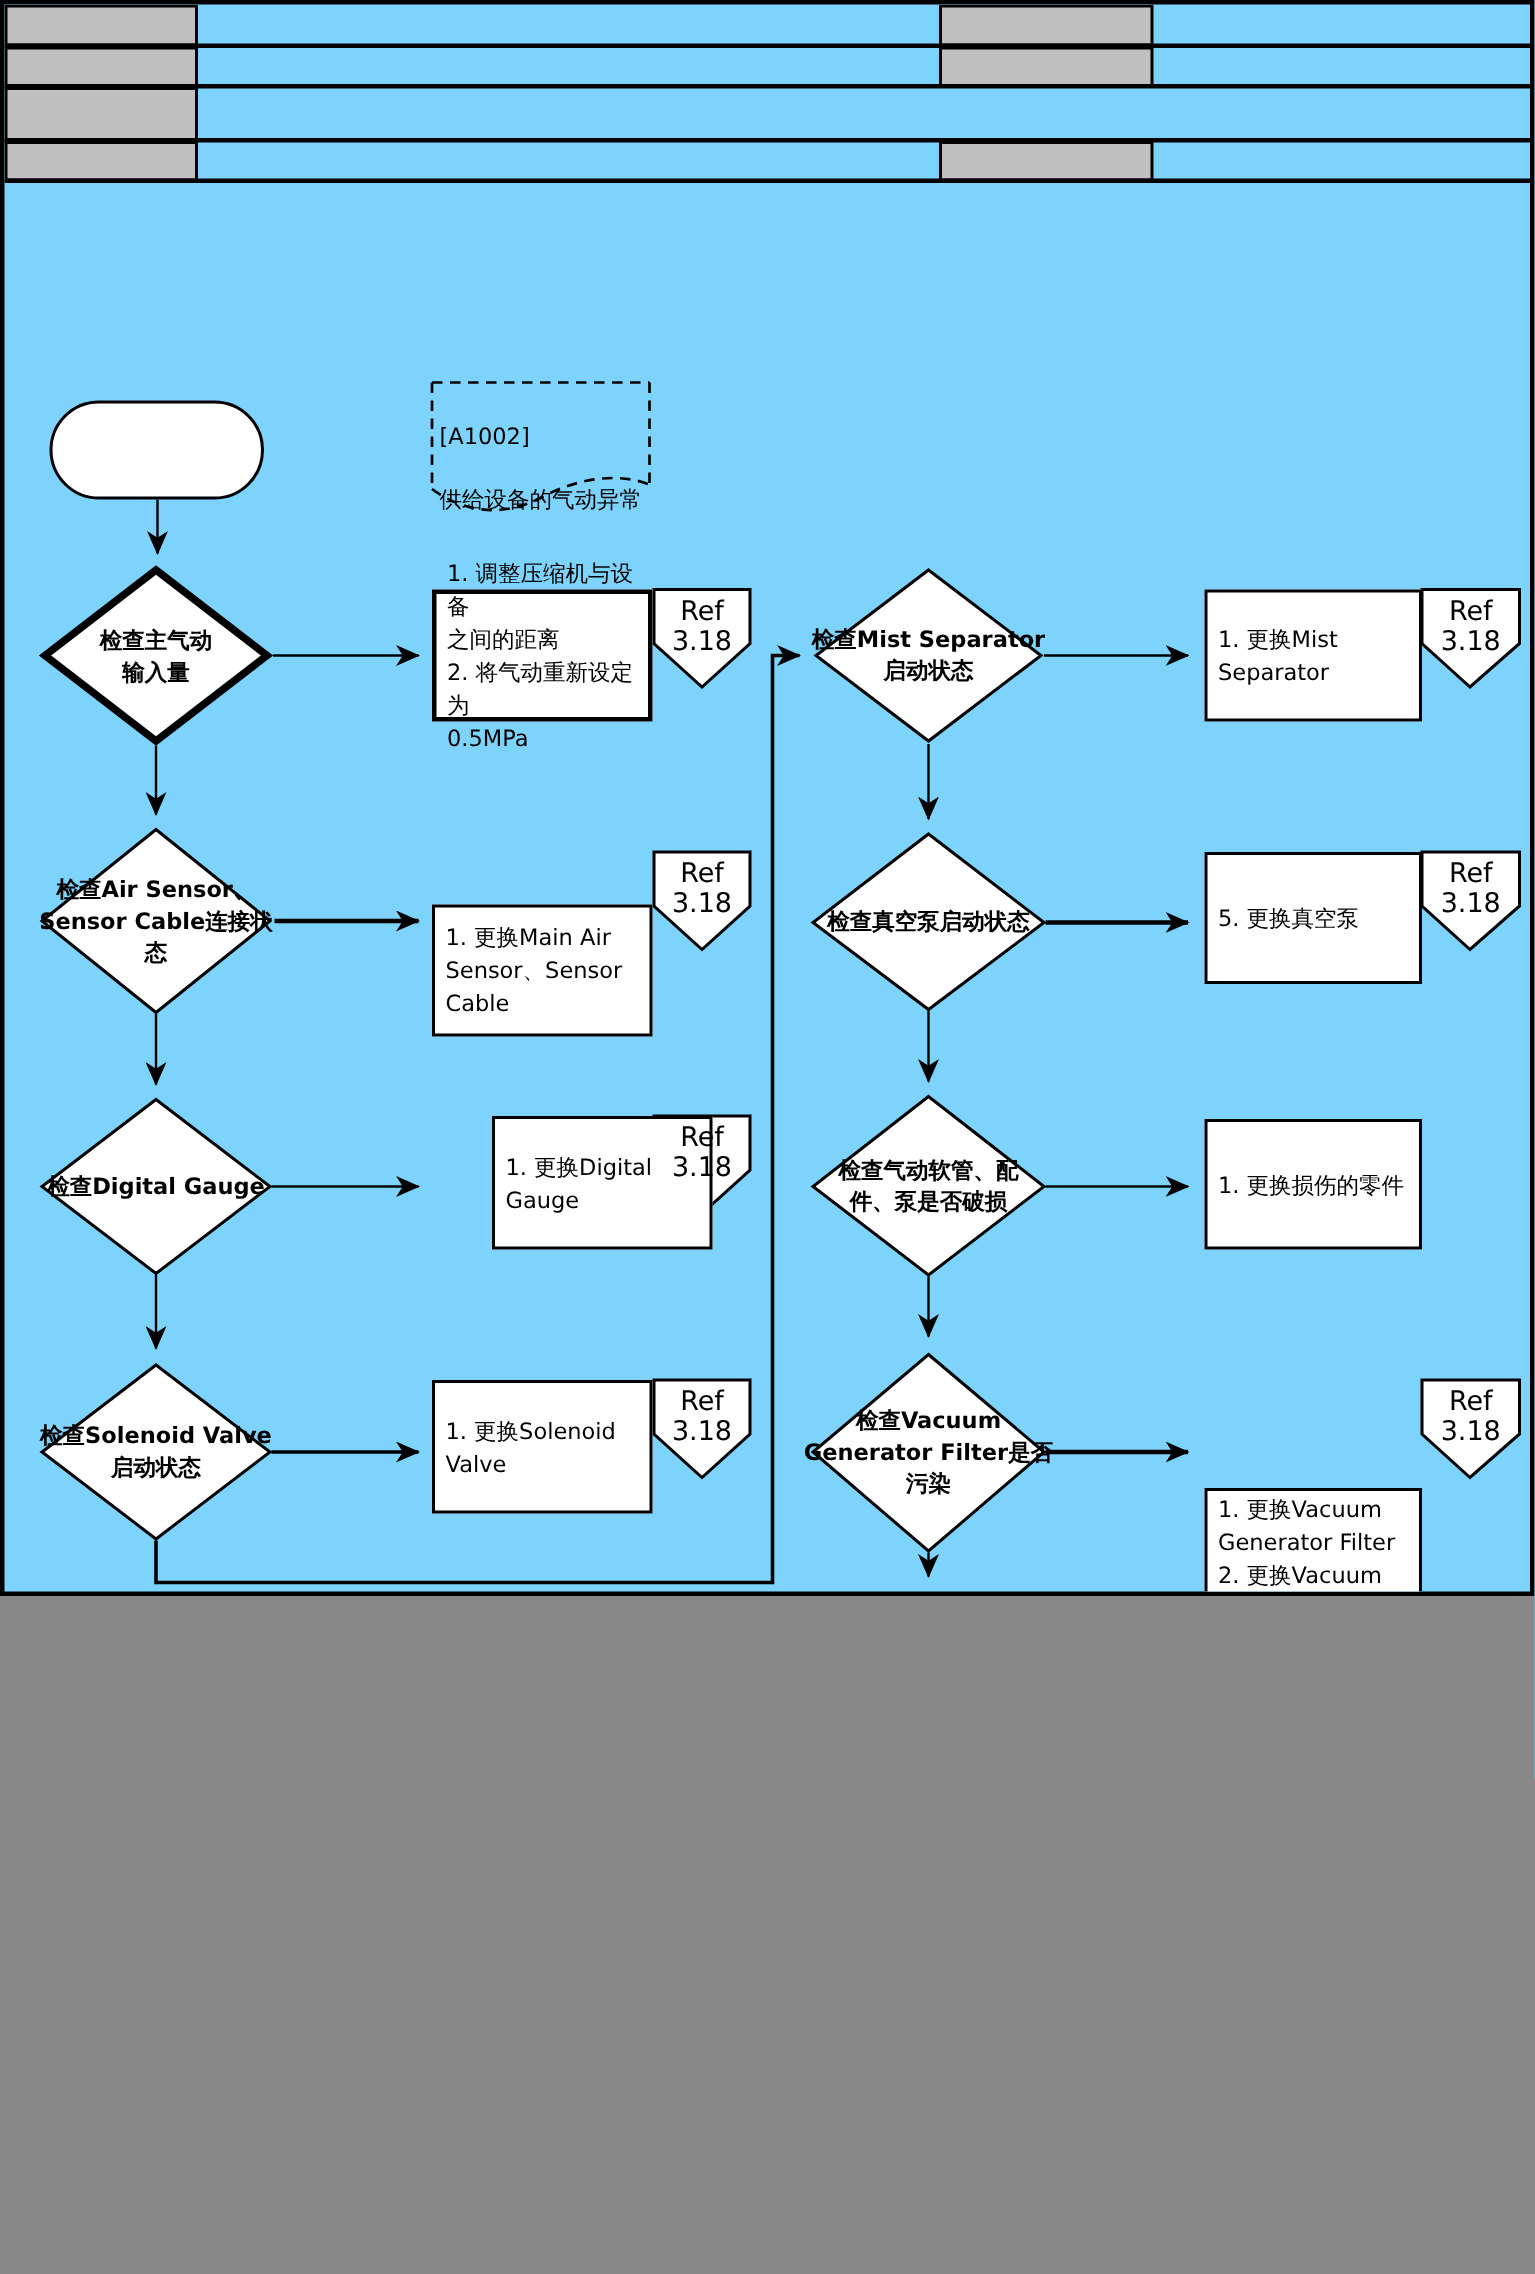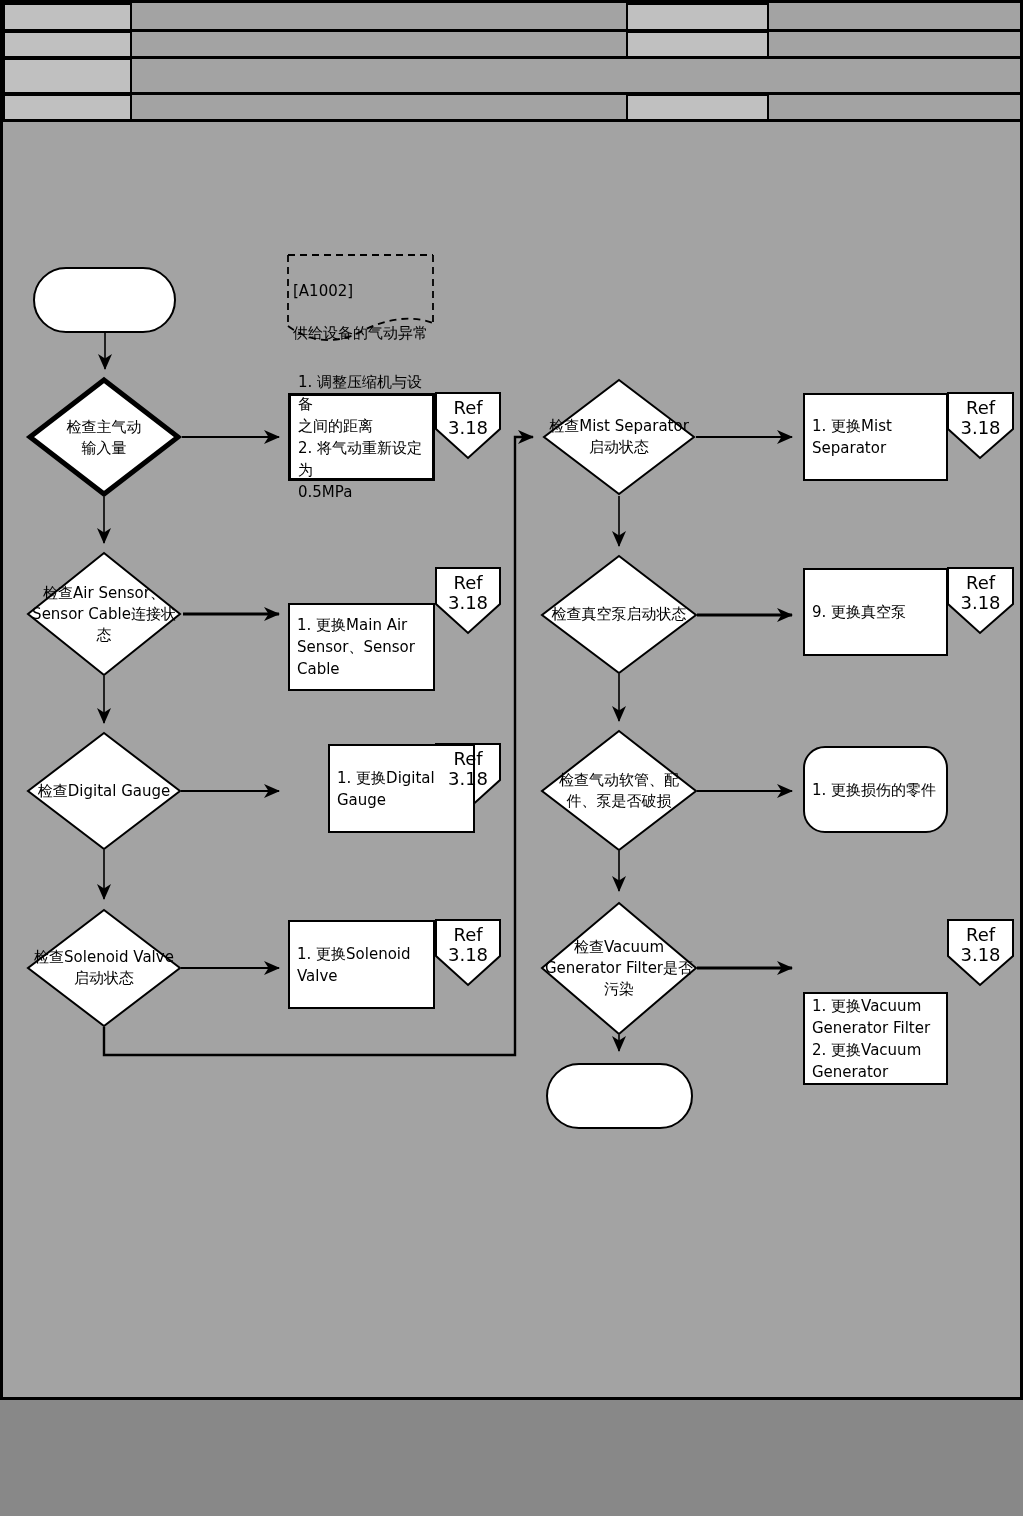--- a/index.html
+++ b/index.html
@@ -1,27 +1,27 @@
 <!DOCTYPE html>
 <html><head>
 <meta charset="utf-8">
 <style>
   html,body{margin:0;padding:0;background:#888;}
   .page{
-    position:relative;width:1023px;height:1400px;background:#a3a3a3;
+    position:relative;width:1023px;height:1064px;background:#7dd3fc;
     font-family:"DejaVu Sans","Liberation Sans",sans-serif;color:#000;
     overflow:hidden;box-sizing:border-box;border:3px solid #000;
   }
   svg{position:absolute;left:0;top:0;}
   
   .hcell{position:absolute;background:#c0c0c0;border:2px solid #000;box-sizing:border-box;}
   .hsep{position:absolute;background:#000;height:3px;left:0;width:1017px;}
   
   .txt{position:absolute;white-space:pre-line;font-size:15px;line-height:21px;}
-  .dlabel{display:flex;align-items:center;justify-content:center;text-align:center;pointer-events:none;}
+  .dlabel{display:flex;align-items:center;justify-content:center;text-align:center;pointer-events:none;font-weight:bold;}
   .abox{
     position:absolute;border:2px solid #000;box-sizing:border-box;background:#fff;
     display:flex;align-items:center;padding-left:7px;padding-right:2px;
     font-size:15px;line-height:22px;white-space:pre-line;
   }
   .abox.thick{border-width:3px;}
   .reftxt{position:absolute;text-align:center;white-space:pre-line;font-size:18px;line-height:20px;pointer-events:none;}
   .oval{position:absolute;border:2px solid #000;border-radius:34px;background:#fff;box-sizing:border-box;}
 </style>
 </head>
@@ -130,22 +130,22 @@
 0.5MPa</div>
   <div class="abox" style="left:285px;top:565px;width:147px;height:88px;margin-top:35px;">1. 更换Main Air
 Sensor、Sensor
 Cable</div>
   <div class="abox" style="left:285px;top:741px;width:147px;height:89px;margin-left:40px;">1. 更换Digital
 Gauge</div>
   <div class="abox" style="left:285px;top:917px;width:147px;height:89px;">1. 更换Solenoid
 Valve</div>
   <div class="abox" style="left:800px;top:390px;width:145px;height:88px;border-width:2.5px;">1. 更换Mist
 Separator</div>
-  <div class="abox" style="left:800px;top:565px;width:145px;height:88px;">9. 更换真空泵</div>
-  <div class="abox" style="left:800px;top:743px;width:145px;height:87px;border-width:2.5px;border-radius:22px;">1. 更换损伤的零件</div>
+  <div class="abox" style="left:800px;top:565px;width:145px;height:88px;">5. 更换真空泵</div>
+  <div class="abox" style="left:800px;top:743px;width:145px;height:87px;border-width:2.5px;">1. 更换损伤的零件</div>
   <div class="abox" style="left:800px;top:958px;width:145px;height:93px;margin-top:31px;">1. 更换Vacuum
 Generator Filter
 2. 更换Vacuum
 Generator</div>
 
   <div class="reftxt" style="left:433px;top:395px;width:64px;">Ref
 3.18</div>
   <div class="reftxt" style="left:433px;top:570px;width:64px;">Ref
 3.18</div>
   <div class="reftxt" style="left:433px;top:746px;width:64px;">Ref

